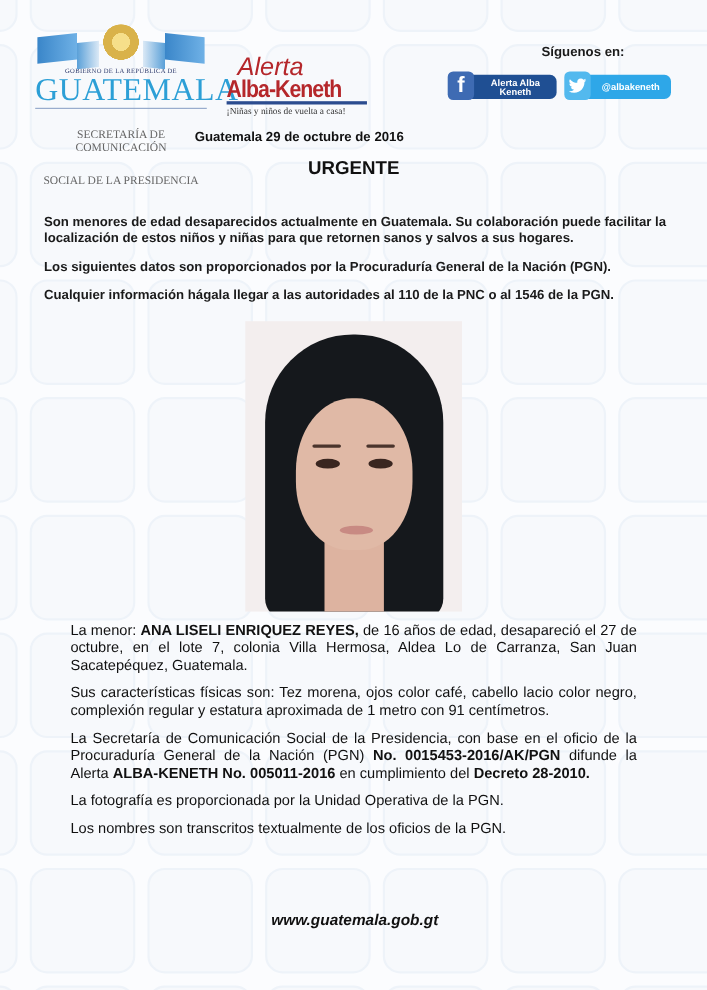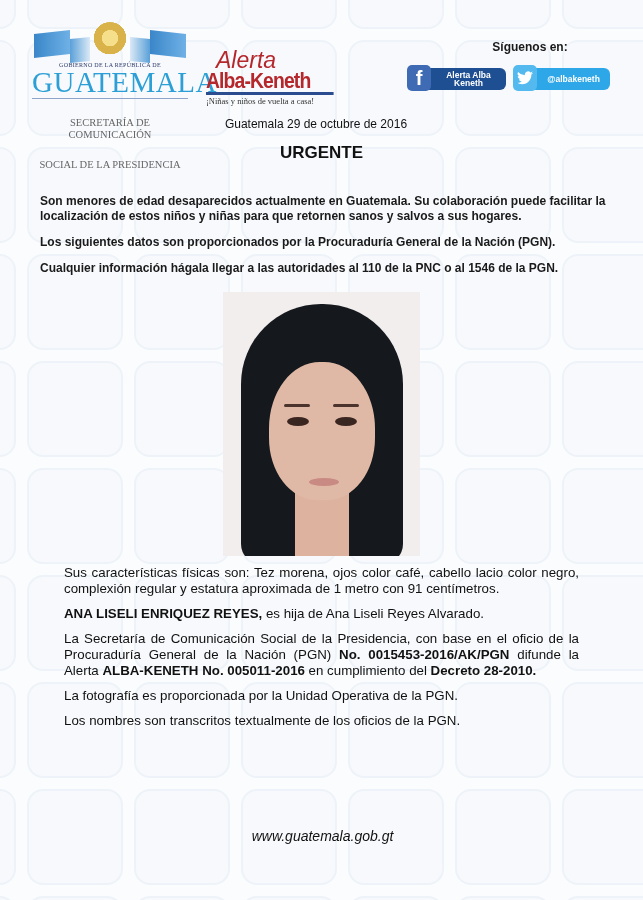--- a/index.html
+++ b/index.html
@@ -51,21 +51,21 @@
   .siguenos { font-weight: bold; font-size: 12px; text-align: center; margin-left: 30px; color: #1a1a1a; }
   .social-row { display: flex; gap: 10px; margin-top: 14px; }
   .fb-btn, .tw-btn { display: flex; align-items: center; height: 22px; border-radius: 6px; position: relative; }
   .fb-btn { background: #1f4f93; width: 96px; }
   .tw-btn { background: #2ea7e8; width: 94px; }
   .ico-box { width: 24px; height: 26px; border-radius: 5px; display: flex; align-items: center; justify-content: center; margin-left: -3px; margin-top: -2px; }
   .fb-btn .ico-box { background: #3e6bb3; color: #fff; font-weight: bold; font-size: 20px; font-family: "Liberation Sans", sans-serif; }
   .tw-btn .ico-box { background: #53b9ee; }
   .btn-label { flex: 1; color: #fff; font-weight: bold; font-size: 8.5px; text-align: center; line-height: 8px; }
 
-  .date { left: 0; width: 538px; top: 117px; text-align: center; font-weight: normal; font-size: 12px; padding-left: 6px; margin-left: 44px; }
+  .date { left: 0; width: 538px; top: 117px; text-align: center; font-weight: bold; font-size: 12px; padding-left: 6px; }
   .headline { left: 0; width: 643px; top: 143px; text-align: center; font-weight: bold; font-size: 17px; line-height: 20px; }
 
   .intro { left: 40px; width: 570px; top: 194px; font-weight: bold; font-size: 12px; line-height: 15px; color: #1a1a1a; }
   .intro p { margin-bottom: 11px; }
 
   .photo {
     left: 223px; top: 292px; width: 197px; height: 264px;
     background: #f3eeee; overflow: hidden;
   }
   .hair { position: absolute; left: 18px; top: 12px; width: 162px; height: 260px; background: #15181c; border-radius: 80px 80px 20px 20px; }
@@ -74,21 +74,21 @@
   .eye { position: absolute; top: 125px; width: 22px; height: 9px; background: #3a2620; border-radius: 50%; }
   .eye.l { left: 64px; } .eye.r { left: 112px; }
   .brow { position: absolute; top: 112px; width: 26px; height: 3px; background: #4a342c; border-radius: 3px; }
   .brow.l { left: 61px; } .brow.r { left: 110px; }
   .mouth { position: absolute; left: 86px; top: 186px; width: 30px; height: 8px; background: #c88a83; border-radius: 50%; }
 
   .body-text { left: 64px; width: 515px; top: 565px; font-size: 13.3px; line-height: 16px; color: #111; text-align: justify; }
   .body-text p { margin-bottom: 9px; }
   .body-text b { font-weight: bold; }
 
-  .website { left: 0; width: 643px; top: 828px; text-align: center; font-weight: normal; font-style: italic; font-size: 14px; padding-left: 2px; }
+  .website { left: 0; width: 643px; top: 828px; text-align: center; font-weight: bold; font-style: italic; font-size: 14px; padding-left: 2px; }
 </style>
 </head>
 <body>
 
 <div class="bg-grid" id="bg">
     <div class="tile" style="left: -80px; top: -67px;"></div>
     <div class="tile" style="left: 27px; top: -67px;"></div>
     <div class="tile" style="left: 134px; top: -67px;"></div>
     <div class="tile" style="left: 241px; top: -67px;"></div>
     <div class="tile" style="left: 348px; top: -67px;"></div>
@@ -217,24 +217,24 @@
   <div class="neck"></div>
   <div class="face"></div>
   <div class="brow l"></div>
     <div class="brow r"></div>
   <div class="eye l"></div>
     <div class="eye r"></div>
   <div class="mouth"></div>
 </div>
 
 <div class="layer body-text">
+  <p>
+    <span>La menor: </span><b>ANA LISELI ENRIQUEZ REYES,</b><span> de 16 años de edad, desapareció el 27 de octubre, en el lote 7, colonia Villa Hermosa, Aldea Lo de Carranza, San Juan Sacatepéquez, Guatemala.</span>
+  </p>
   <p>Sus características físicas son: Tez morena, ojos color café, cabello lacio color negro, complexión regular y estatura aproximada de 1 metro con 91 centímetros.</p>
-  <p>
-    <b>ANA LISELI ENRIQUEZ REYES,</b><span> es hija de Ana Liseli Reyes Alvarado.</span>
-  </p>
   <p>
     <span>La Secretaría de Comunicación Social de la Presidencia, con base en el oficio de la Procuraduría General de la Nación (PGN) </span><b>No. 0015453-2016/AK/PGN</b><span> difunde la Alerta </span><b>ALBA-KENETH No. 005011-2016</b><span> en cumplimiento del </span><b>Decreto 28-2010.</b>
   </p>
   <p>La fotografía es proporcionada por la Unidad Operativa de la PGN.</p>
   <p>Los nombres son transcritos textualmente de los oficios de la PGN.</p>
 </div>
 
 <div class="layer website">www.guatemala.gob.gt</div>
 
 </body></html>

